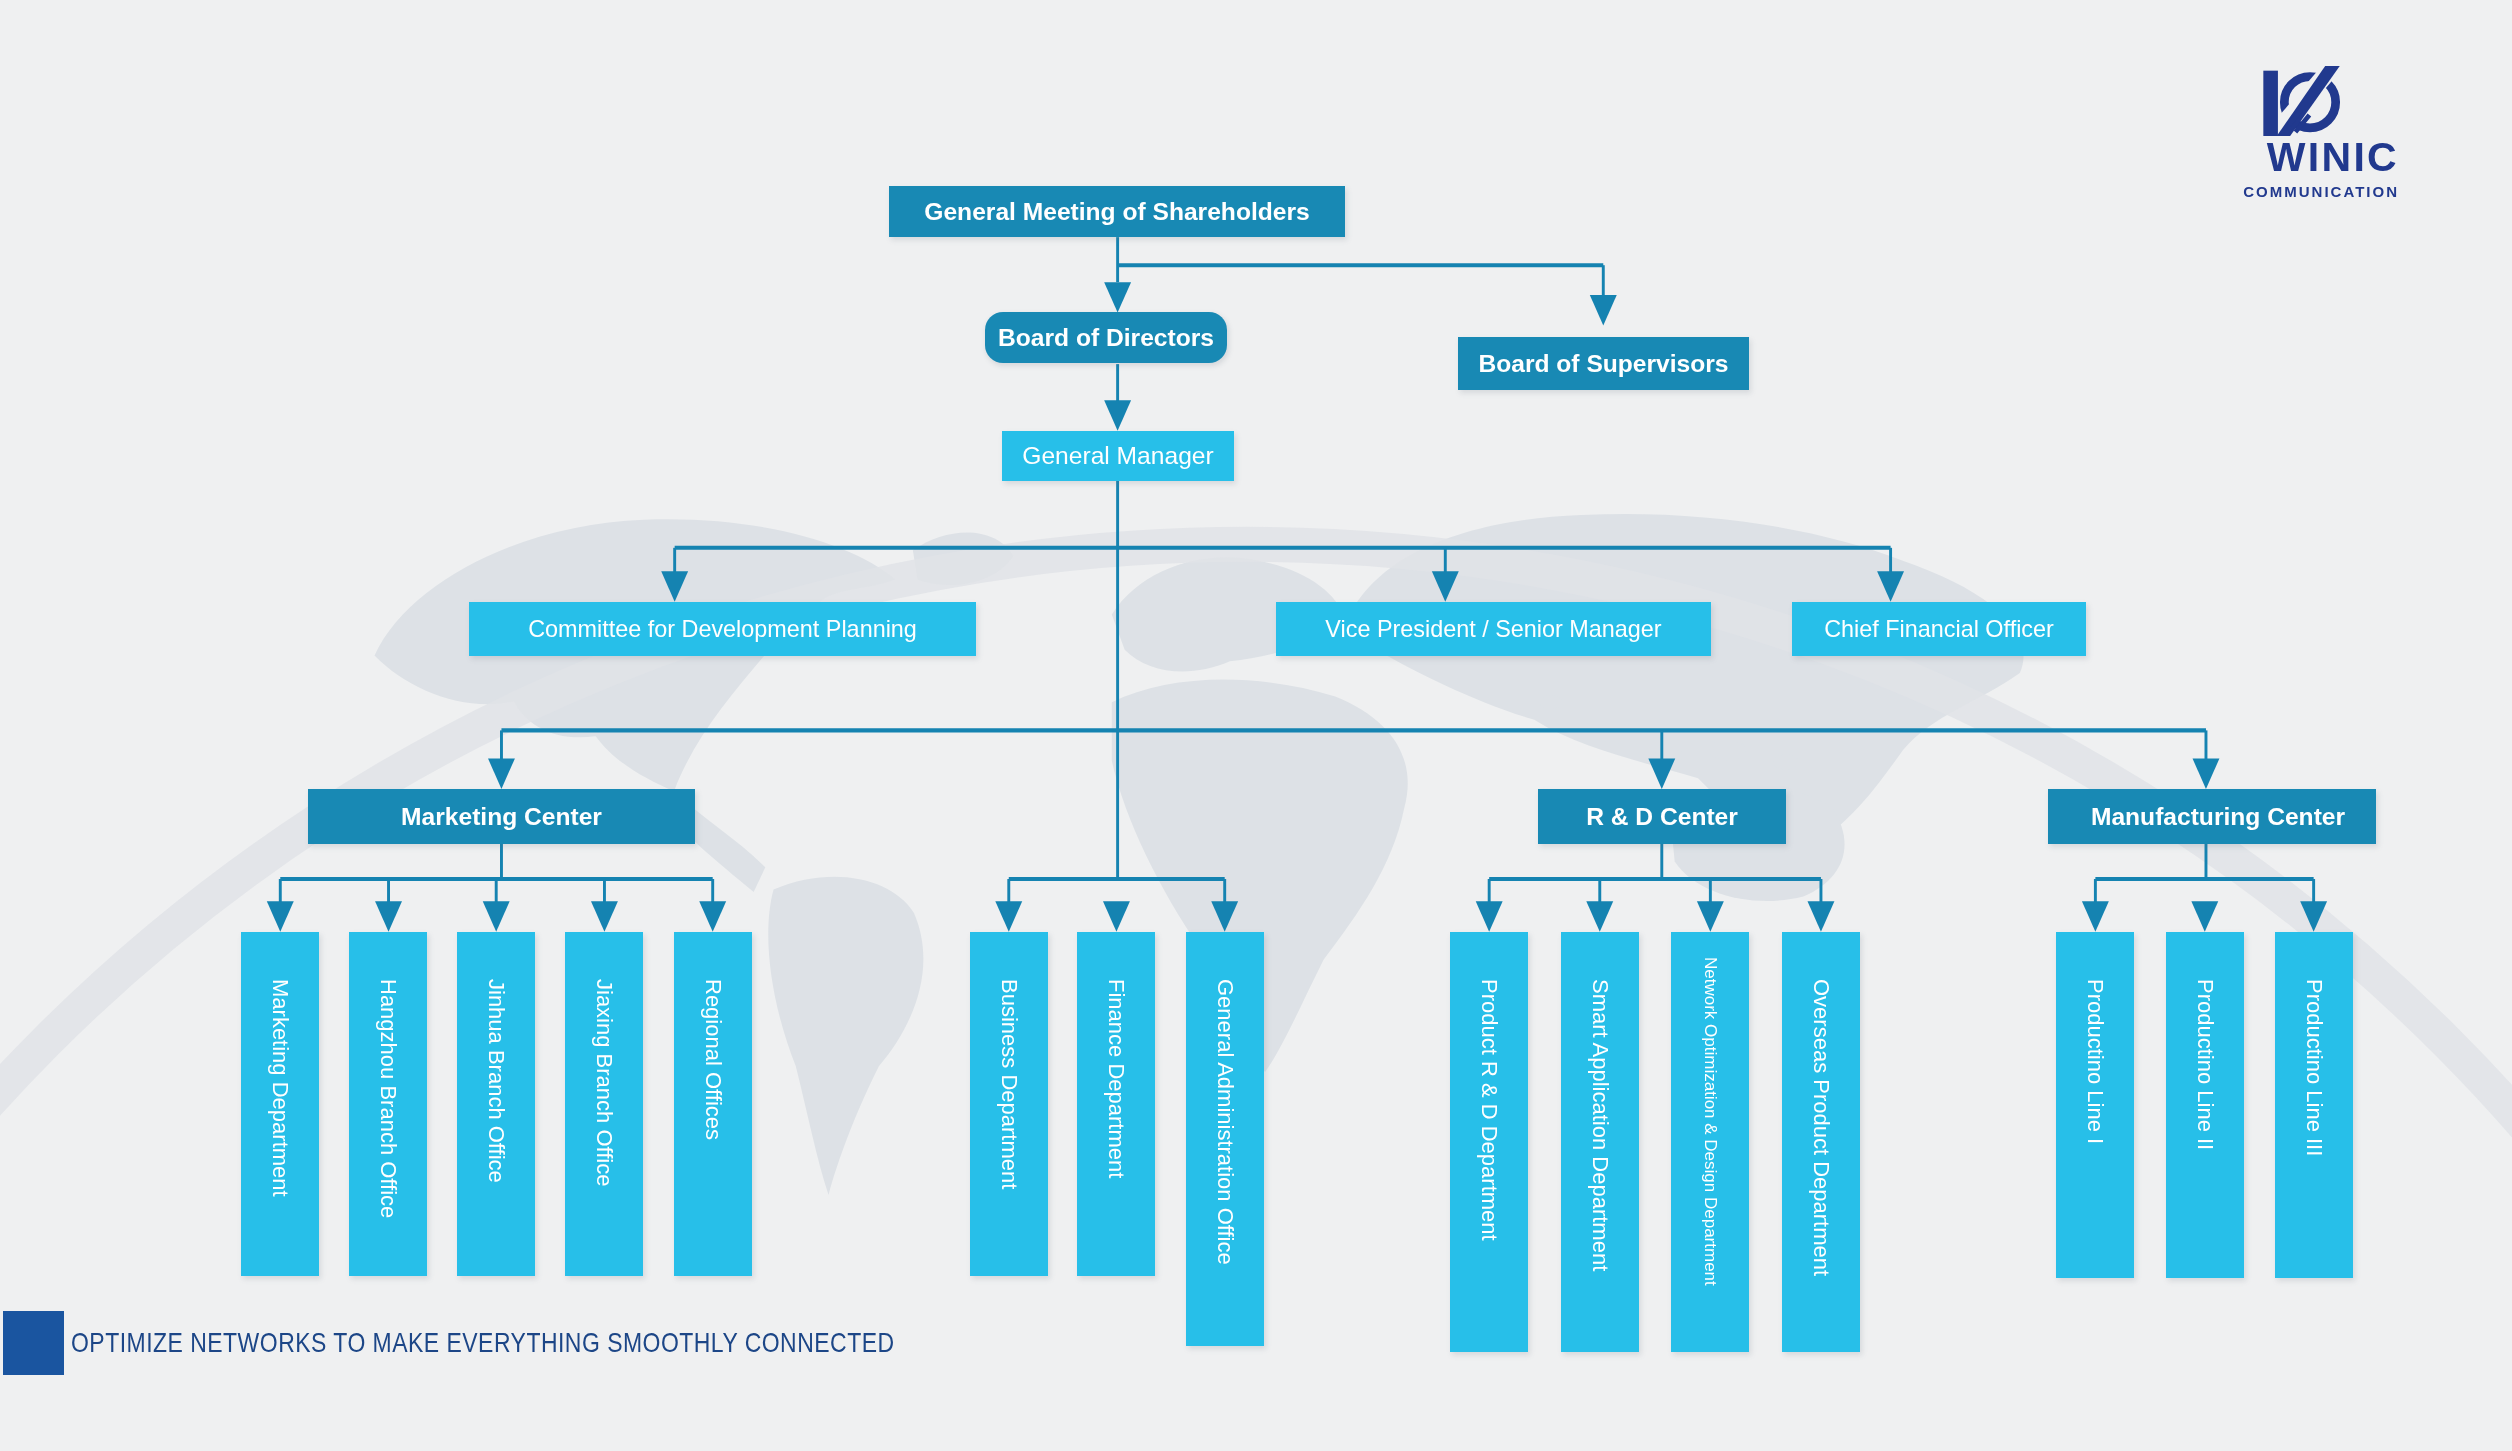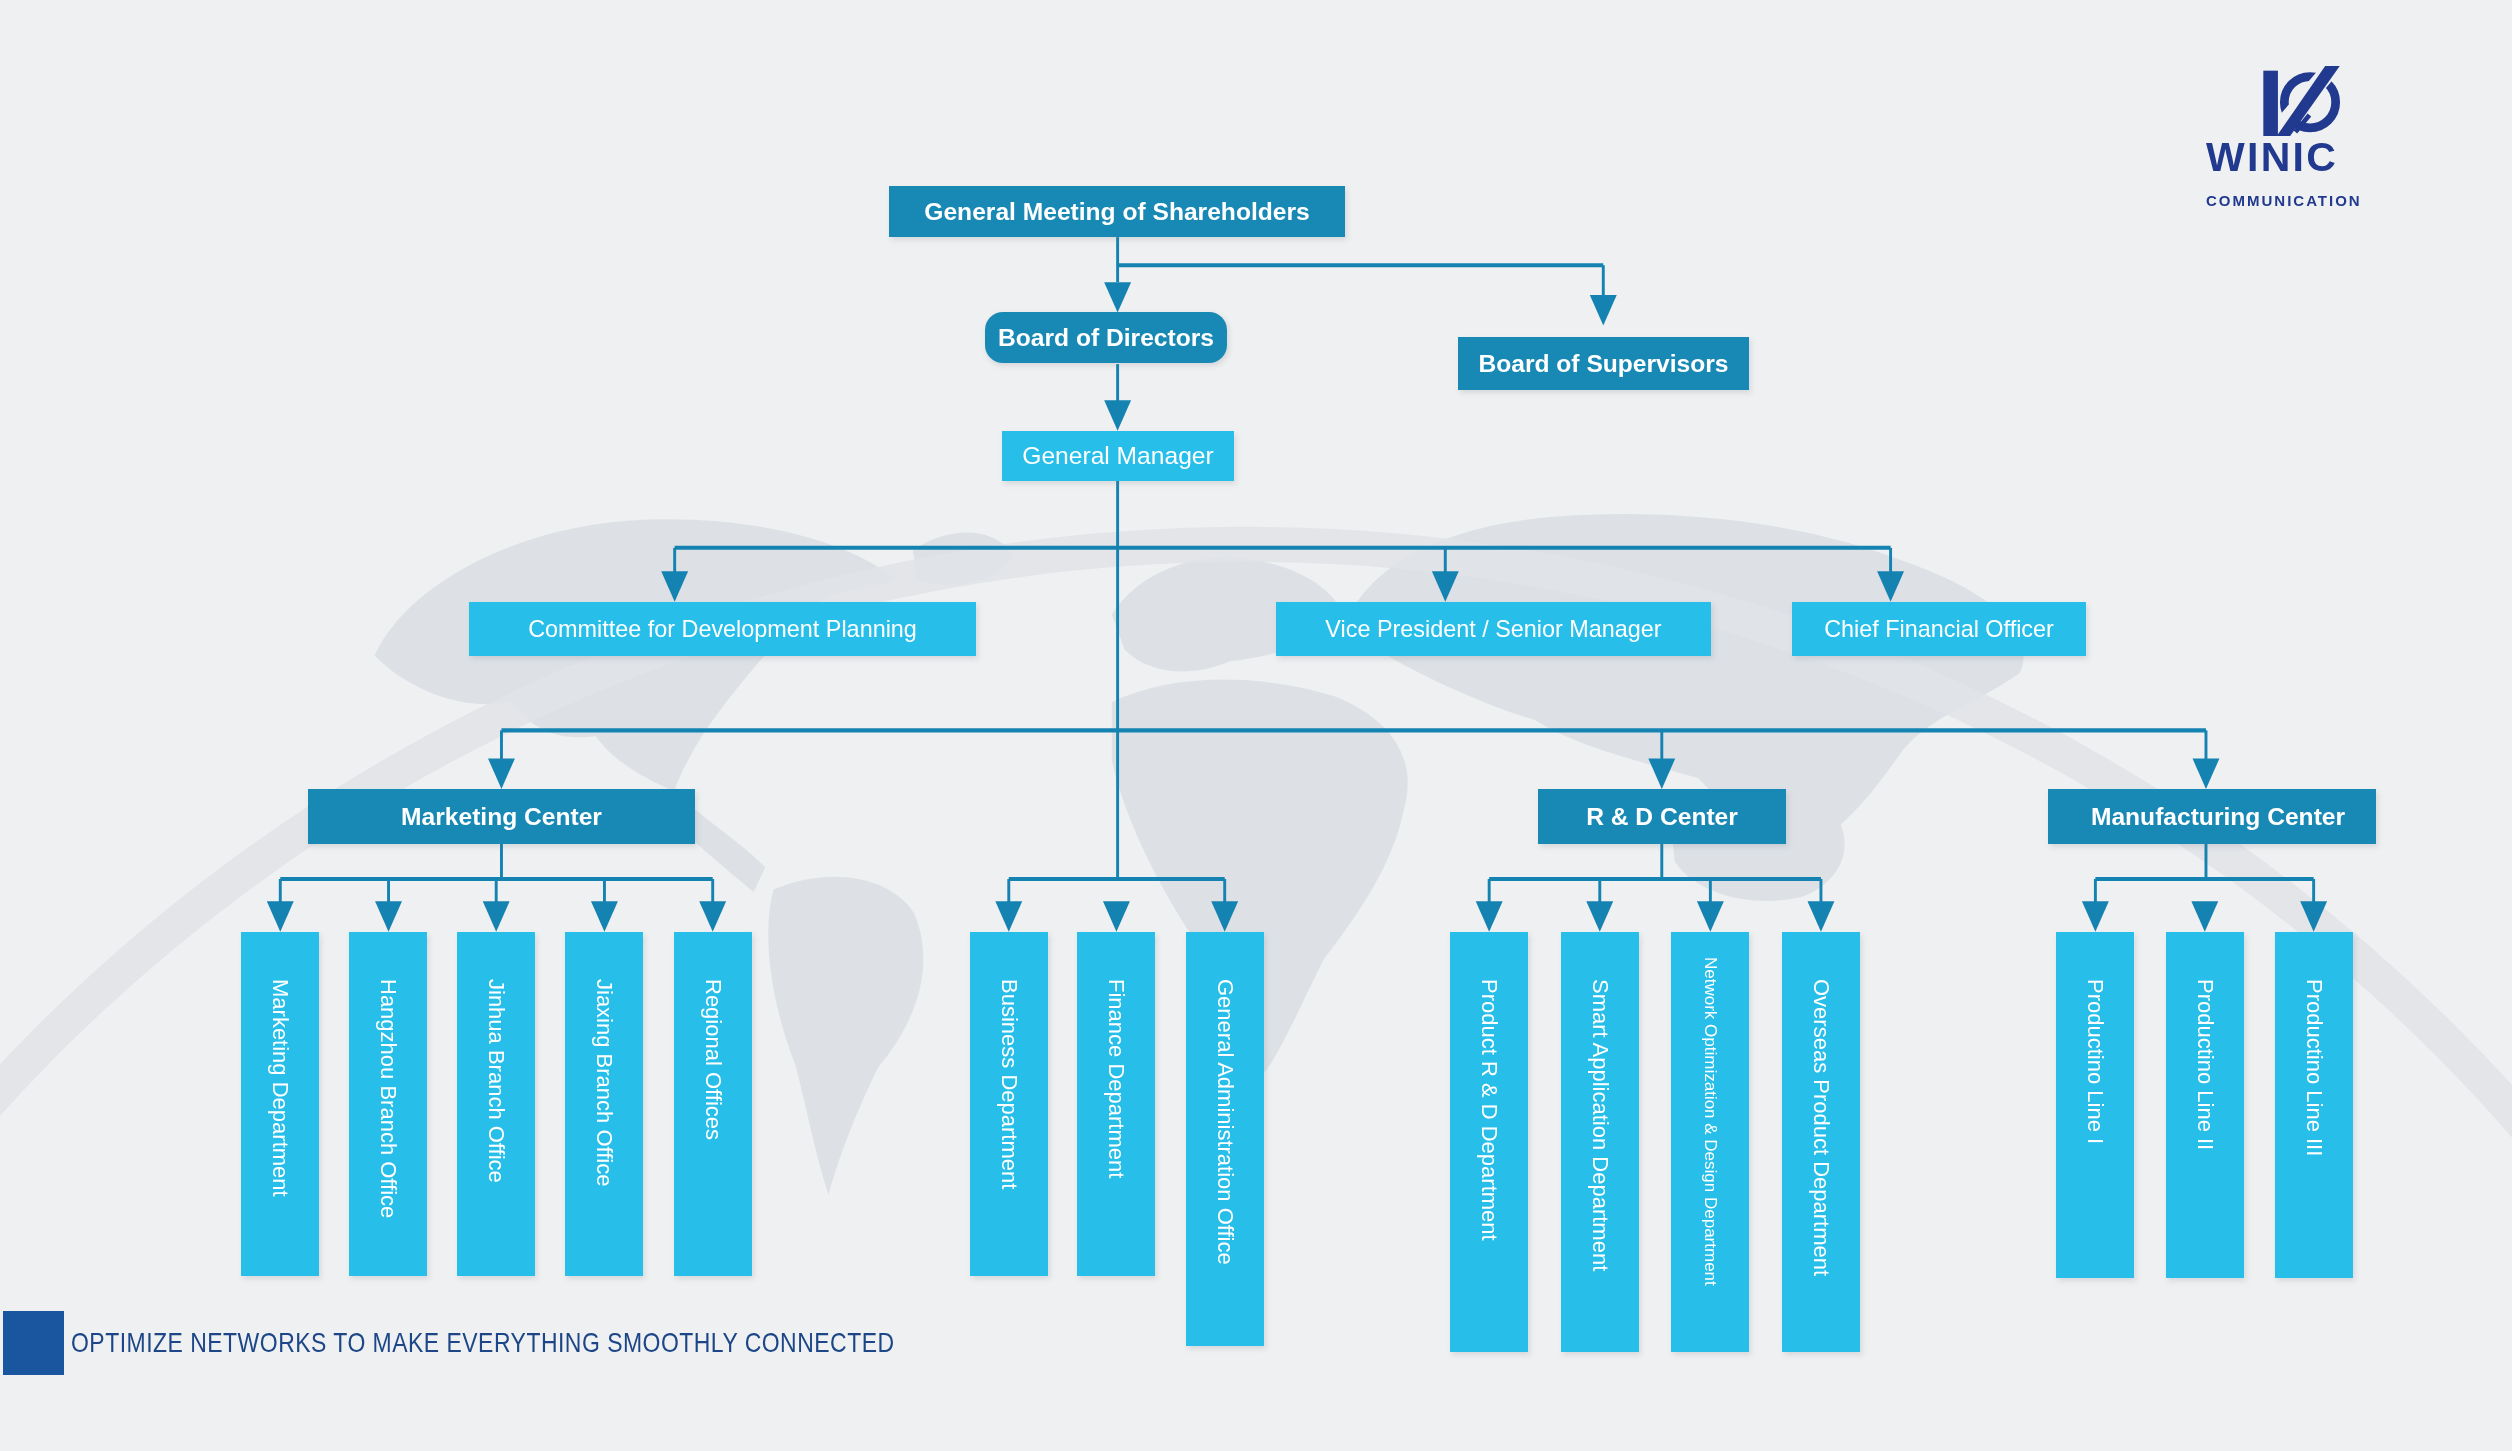--- a/index.html
+++ b/index.html
@@ -29,24 +29,24 @@
   .vcol.small>span{top:24.6px;font-size:17px;}
   
   .cl{stroke:var(--connector,#1583b1);fill:none;}
   .w5{stroke-width:5px;}
   .w7{stroke-width:7px;}
   .ah{fill:var(--connector,#1583b1);}
   
   .land{fill:#d3d9e0;}
   .ring{stroke:#d8dce2;fill:none;}
   
-  .logo{position:absolute;left:2206px;top:66px;width:193px;text-align:left;color:var(--navy,#21398e);}
+  .logo{position:absolute;left:2206px;top:66px;width:193px;text-align:right;color:var(--navy,#21398e);}
   .logo .mark{display:block;margin:0 auto;}
   .brand{font-weight:bold;font-size:41px;letter-spacing:2.3px;line-height:1.05;}
-  .brand-sub{font-weight:bold;font-size:15px;letter-spacing:2px;margin-top:13px;}
+  .brand-sub{font-weight:bold;font-size:15px;letter-spacing:2px;margin-top:4px;}
   
   .footer-square{position:absolute;left:2.9px;top:1311px;width:61px;height:64px;background:var(--footer-square,#1a55a0);}
   .footer-tagline{
     position:absolute;left:71px;top:1311px;height:64px;line-height:64px;
     font-size:28px;color:var(--footer-text,#1c4687);
     transform:scaleX(.82);transform-origin:left center;letter-spacing:0.6px;white-space:nowrap;
   }
 </style>
 </head>
 <body>

